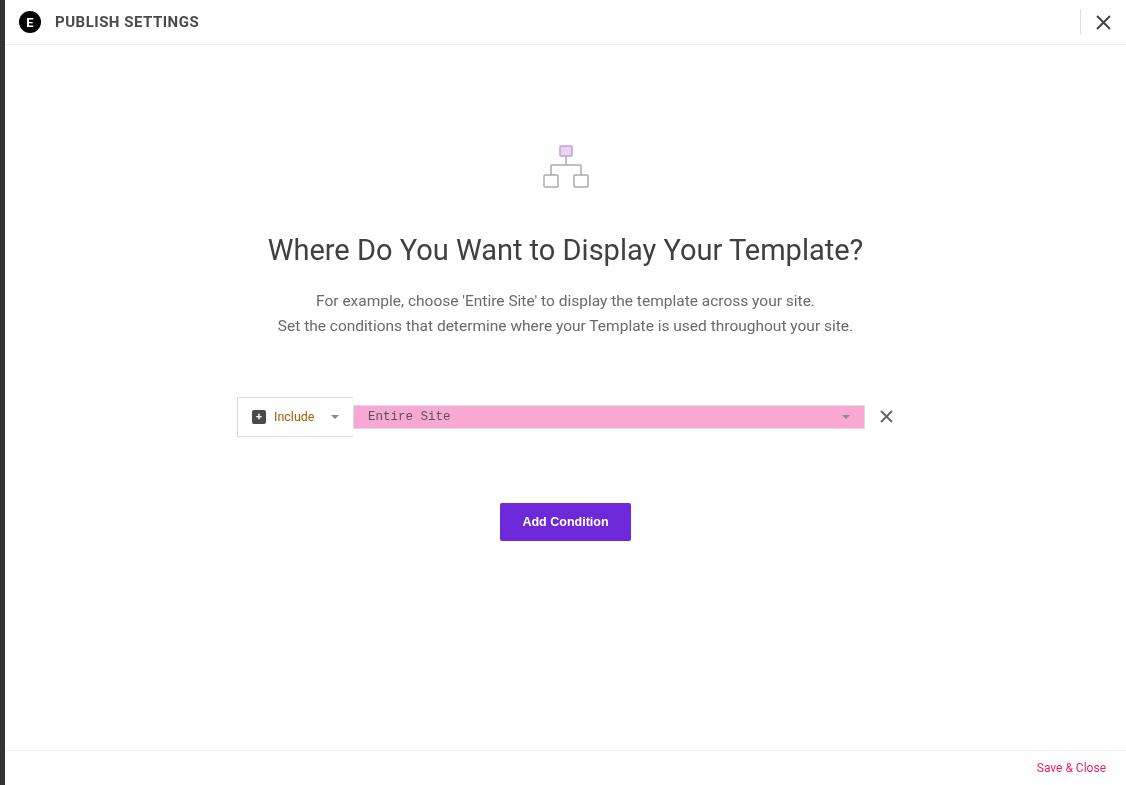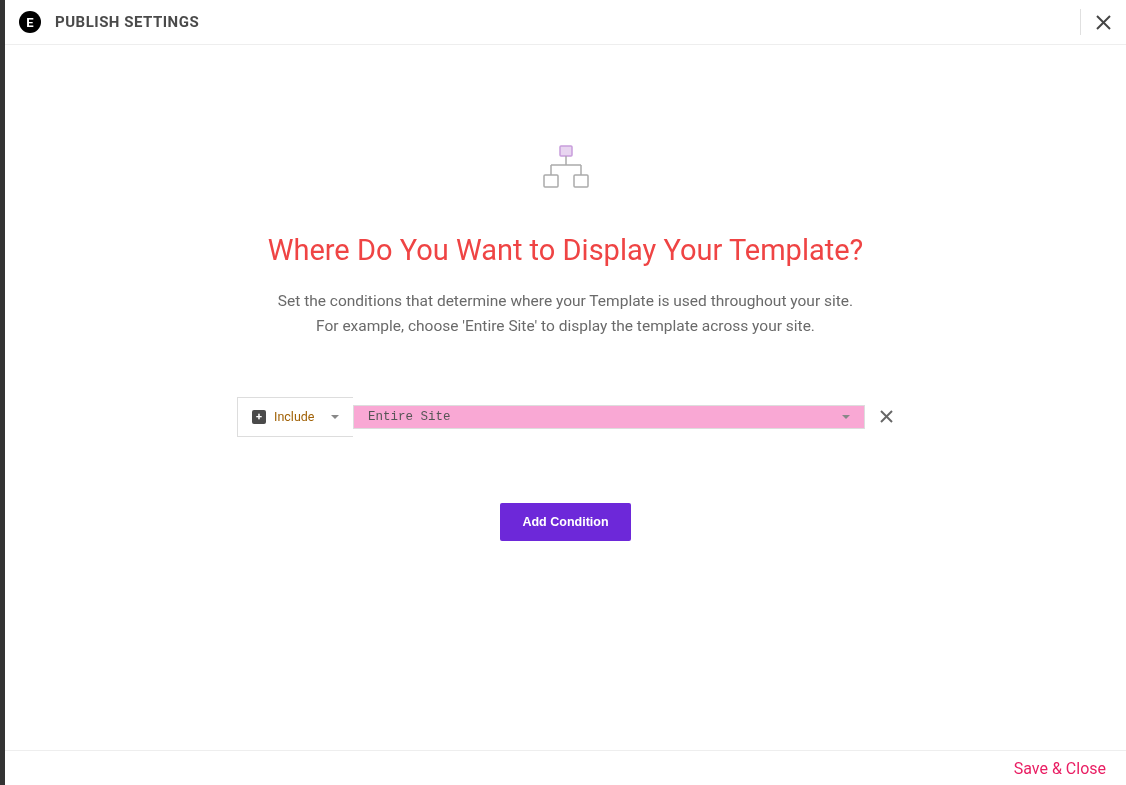--- a/index.html
+++ b/index.html
@@ -68,21 +68,21 @@
       flex-direction: column;
       align-items: center;
       padding-top: 100px;
     }
     .hero-icon {
       margin-bottom: 40px;
     }
     .heading {
       font-size: 29px;
       font-weight: 400;
-      color: #ef4444;
+      color: #404040;
       margin-bottom: 22px;
     }
     .desc {
       font-size: 15.5px;
       color: #6a6a6a;
       text-align: center;
       line-height: 1.6;
       margin-bottom: 58px;
     }
     .condition-row {
@@ -160,21 +160,21 @@
       position: absolute;
       left: 5px; right: 0; bottom: 0;
       height: 35px;
       border-top: 1px solid #eee;
       display: flex;
       align-items: center;
       justify-content: flex-end;
       padding: 0 20px;
     }
     .save-close {
-      font-size: 16px;
+      font-size: 12px;
       color: #e91e63;
       cursor: pointer;
     }
     .caret-down {
       width: 0; height: 0;
       border-left: 4px solid transparent;
       border-right: 4px solid transparent;
       border-top: 4px solid #888;
       display: inline-block;
     }
@@ -207,22 +207,22 @@
       <line x1="24" y1="11" x2="24" y2="20" stroke="#aaa" stroke-width="1.5"></line>
       <line x1="9" y1="20" x2="39" y2="20" stroke="#aaa" stroke-width="1.5"></line>
       <line x1="9" y1="20" x2="9" y2="30" stroke="#aaa" stroke-width="1.5"></line>
       <line x1="39" y1="20" x2="39" y2="30" stroke="#aaa" stroke-width="1.5"></line>
     </svg>
   </div>
 
   <h1 class="heading">Where Do You Want to Display Your Template?</h1>
 
   <div class="desc">
+    <div>For example, choose 'Entire Site' to display the template across your site.</div>
     <div>Set the conditions that determine where your Template is used throughout your site.</div>
-    <div>For example, choose 'Entire Site' to display the template across your site.</div>
   </div>
 
   <div class="condition-row">
     <div class="include-select">
       <div class="plus-icon-box">+</div>
       <span class="include-label">Include</span>
       <span class="include-caret caret-down"></span>
     </div>
     <div class="location-select">
       <span class="location-label">Entire Site</span>

